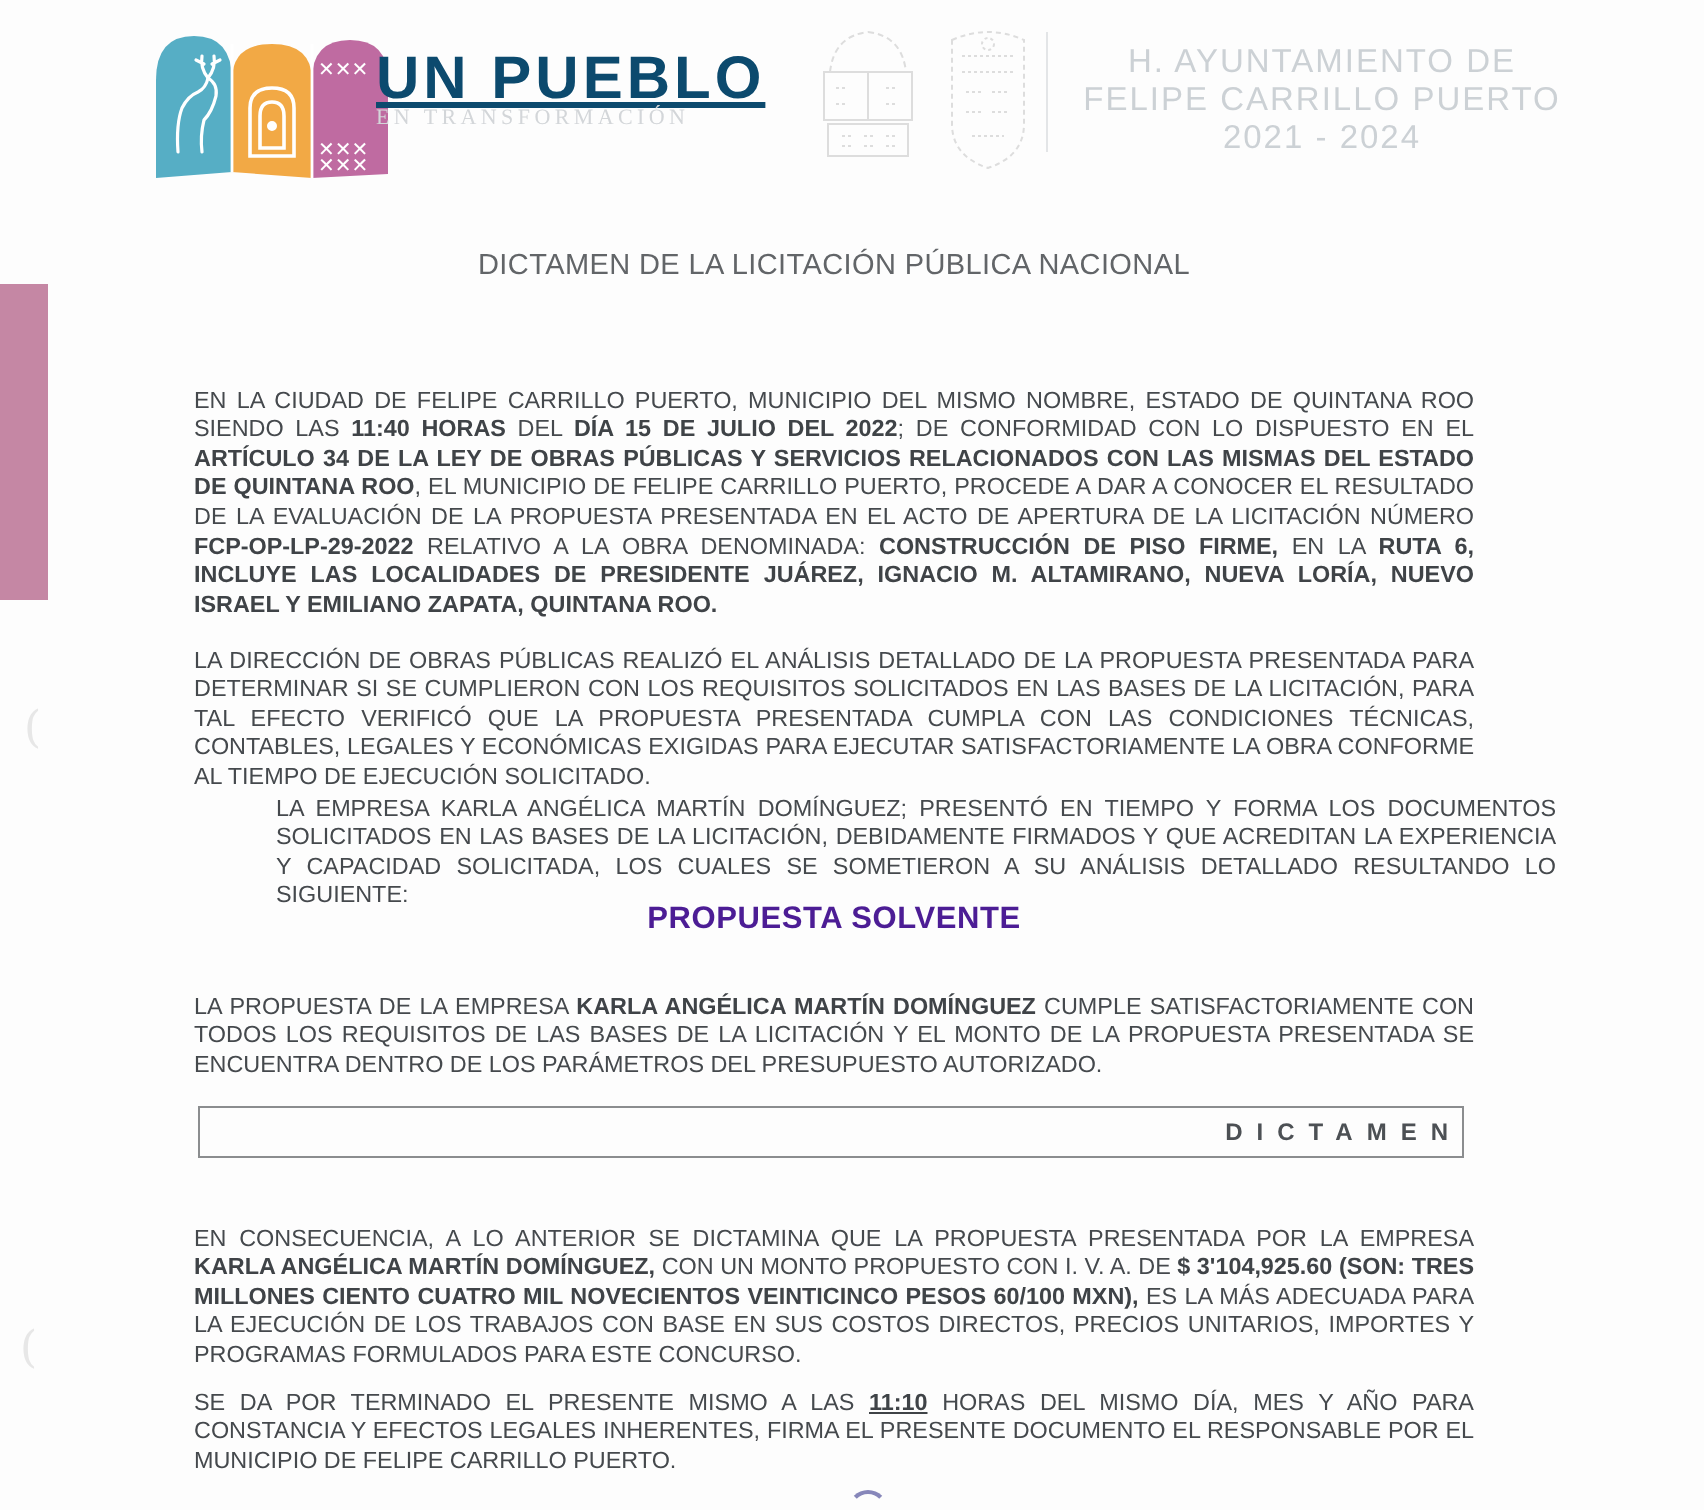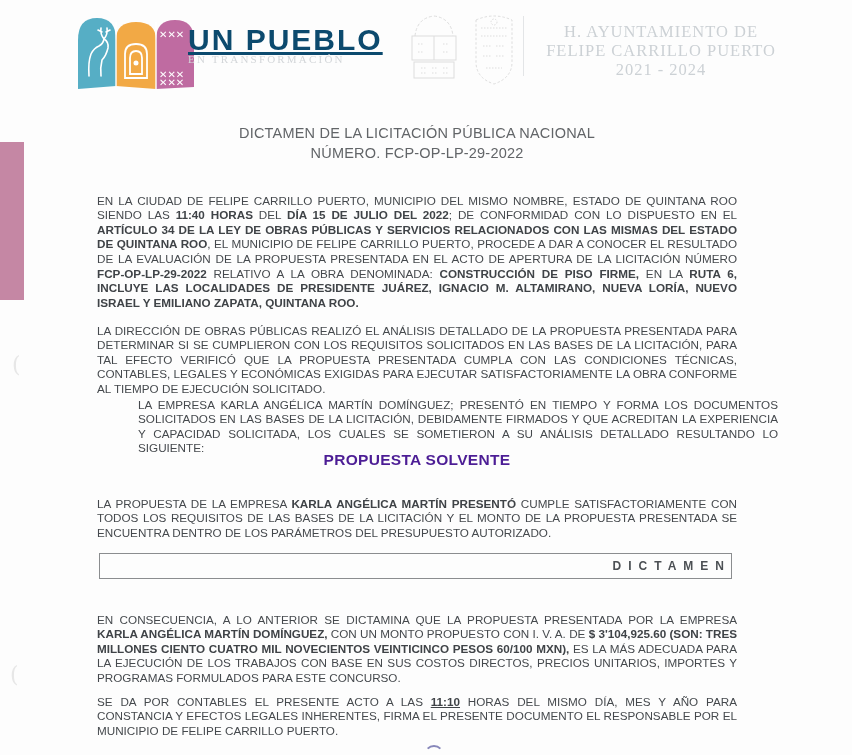--- a/index.html
+++ b/index.html
@@ -10,21 +10,21 @@
   }
   
   .hdr-logo{position:absolute;left:75px;top:6px;width:122px;height:88px;}
   .brand-text{position:absolute;left:188px;top:28px;}
   .brand-title{font-size:30px;font-weight:bold;letter-spacing:2px;color:#0c4a6e;line-height:24px;text-decoration:underline;}
   .brand-sub{font-size:11px;letter-spacing:2.2px;color:#d3d6d9;line-height:14px;font-family:Liberation Serif, serif;}
   .seal{position:absolute;top:10px;}
   #seal1{left:403px;} #seal2{left:468px;}
   .hdr-divider{position:absolute;left:523px;top:16px;width:1px;height:60px;background:#e3e5e7;}
   .muni{position:absolute;left:530px;top:22px;width:262px;text-align:center;
-    color:#ccd1d5;font-size:16.5px;line-height:19px;letter-spacing:1px;font-family:Liberation Serif, serif;}
+    color:#ccd1d5;font-size:16.5px;line-height:19px;letter-spacing:1px;}
   
   .pink-bar{position:absolute;left:0;top:142px;width:24px;height:158px;background:#c587a4;}
   .faint-paren{position:absolute;color:#e7e7e7;font-size:22px;font-family:"DejaVu Serif",serif;}
   
   .doc-title{position:absolute;left:97px;top:124px;width:640px;text-align:center;
     font-weight:normal;color:#626568;font-size:14.5px;line-height:19.5px;letter-spacing:.2px;}
   .para{position:absolute;left:97px;width:640px;text-align:justify;
     color:#45494d;font-size:11.7px;line-height:14.6px;letter-spacing:0;}
   .para b{color:#3f4347;}
   .section-heading{position:absolute;left:97px;top:451px;width:640px;text-align:center;
@@ -99,36 +99,35 @@
       <div>2021 - 2024</div>
     </div>
   </div>
 
   <div class="pink-bar"></div>
   <div class="faint-paren" style="left:12px;top:352px;">(</div>
   <div class="faint-paren" style="left:10px;top:662px;">(</div>
 
   <div class="doc-title">
     <div>DICTAMEN DE LA LICITACIÓN PÚBLICA NACIONAL</div>
-    <div>NÚMERO. FCP-OP-LP-29-2022</div>
   </div>
 
   <p id="p1" class="para"><span>EN LA CIUDAD DE FELIPE CARRILLO PUERTO, MUNICIPIO DEL MISMO NOMBRE, ESTADO DE QUINTANA ROO SIENDO LAS </span><b>11:40 HORAS</b><span> DEL </span><b>DÍA 15 DE JULIO DEL 2022</b><span>; DE CONFORMIDAD CON LO DISPUESTO EN EL </span><b>ARTÍCULO 34 DE LA LEY DE OBRAS PÚBLICAS Y SERVICIOS RELACIONADOS CON LAS MISMAS DEL ESTADO DE QUINTANA ROO</b><span>, EL MUNICIPIO DE FELIPE CARRILLO PUERTO, PROCEDE A DAR A CONOCER EL RESULTADO DE LA EVALUACIÓN DE LA PROPUESTA PRESENTADA EN EL ACTO DE APERTURA DE LA LICITACIÓN NÚMERO </span><b>FCP-OP-LP-29-2022</b><span> RELATIVO A LA OBRA DENOMINADA: </span><b>CONSTRUCCIÓN DE PISO FIRME,</b><span> EN LA </span><b>RUTA 6, INCLUYE LAS LOCALIDADES DE PRESIDENTE JUÁREZ, IGNACIO M. ALTAMIRANO, NUEVA LORÍA, NUEVO ISRAEL Y EMILIANO ZAPATA, QUINTANA ROO.</b></p>
 
   <p id="p2" class="para"><span>LA DIRECCIÓN DE OBRAS PÚBLICAS REALIZÓ EL ANÁLISIS DETALLADO DE LA PROPUESTA PRESENTADA PARA DETERMINAR SI SE CUMPLIERON CON LOS REQUISITOS SOLICITADOS EN LAS BASES DE LA LICITACIÓN, PARA TAL EFECTO VERIFICÓ QUE LA PROPUESTA PRESENTADA CUMPLA CON LAS CONDICIONES TÉCNICAS, CONTABLES, LEGALES Y ECONÓMICAS EXIGIDAS PARA EJECUTAR SATISFACTORIAMENTE LA OBRA CONFORME AL TIEMPO DE EJECUCIÓN SOLICITADO.</span></p>
 
   <p id="p3" class="para"><span>LA EMPRESA KARLA ANGÉLICA MARTÍN DOMÍNGUEZ; PRESENTÓ EN TIEMPO Y FORMA LOS DOCUMENTOS SOLICITADOS EN LAS BASES DE LA LICITACIÓN, DEBIDAMENTE FIRMADOS Y QUE ACREDITAN LA EXPERIENCIA Y CAPACIDAD SOLICITADA, LOS CUALES SE SOMETIERON A SU ANÁLISIS DETALLADO RESULTANDO LO SIGUIENTE:</span></p>
 
   <div class="section-heading">PROPUESTA SOLVENTE</div>
 
-  <p id="p4" class="para"><span>LA PROPUESTA DE LA EMPRESA </span><b>KARLA ANGÉLICA MARTÍN PRESENTÓ</b><span> CUMPLE SATISFACTORIAMENTE CON TODOS LOS REQUISITOS DE LAS BASES DE LA LICITACIÓN Y EL MONTO DE LA PROPUESTA PRESENTADA SE ENCUENTRA DENTRO DE LOS PARÁMETROS DEL PRESUPUESTO AUTORIZADO.</span></p>
+  <p id="p4" class="para"><span>LA PROPUESTA DE LA EMPRESA </span><b>KARLA ANGÉLICA MARTÍN DOMÍNGUEZ</b><span> CUMPLE SATISFACTORIAMENTE CON TODOS LOS REQUISITOS DE LAS BASES DE LA LICITACIÓN Y EL MONTO DE LA PROPUESTA PRESENTADA SE ENCUENTRA DENTRO DE LOS PARÁMETROS DEL PRESUPUESTO AUTORIZADO.</span></p>
 
   <div class="dictamen-box">
     <span>DICTAMEN</span>
   </div>
 
   <p id="p5" class="para"><span>EN CONSECUENCIA, A LO ANTERIOR SE DICTAMINA QUE LA PROPUESTA PRESENTADA POR LA EMPRESA </span><b>KARLA ANGÉLICA MARTÍN DOMÍNGUEZ,</b><span> CON UN MONTO PROPUESTO CON I. V. A. DE </span><b>$ 3'104,925.60 (SON: TRES MILLONES CIENTO CUATRO MIL NOVECIENTOS VEINTICINCO PESOS 60/100 MXN),</b><span> ES LA MÁS ADECUADA PARA LA EJECUCIÓN DE LOS TRABAJOS CON BASE EN SUS COSTOS DIRECTOS, PRECIOS UNITARIOS, IMPORTES Y PROGRAMAS FORMULADOS PARA ESTE CONCURSO.</span></p>
 
-  <p id="p6" class="para"><span>SE DA POR CONTABLES EL PRESENTE ACTO A LAS </span><b><u>11:10</u></b><span> HORAS DEL MISMO DÍA, MES Y AÑO PARA CONSTANCIA Y EFECTOS LEGALES INHERENTES, FIRMA EL PRESENTE DOCUMENTO EL RESPONSABLE POR EL MUNICIPIO DE FELIPE CARRILLO PUERTO.</span></p>
+  <p id="p6" class="para"><span>SE DA POR TERMINADO EL PRESENTE MISMO A LAS </span><b><u>11:10</u></b><span> HORAS DEL MISMO DÍA, MES Y AÑO PARA CONSTANCIA Y EFECTOS LEGALES INHERENTES, FIRMA EL PRESENTE DOCUMENTO EL RESPONSABLE POR EL MUNICIPIO DE FELIPE CARRILLO PUERTO.</span></p>
 
   <div class="sig-arc2"></div>
 
 </div>
 
 </body></html>

